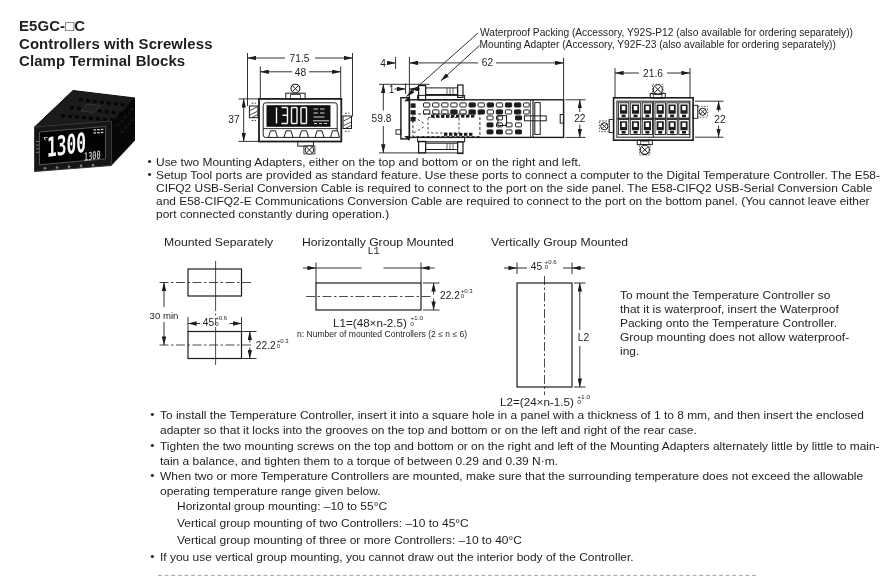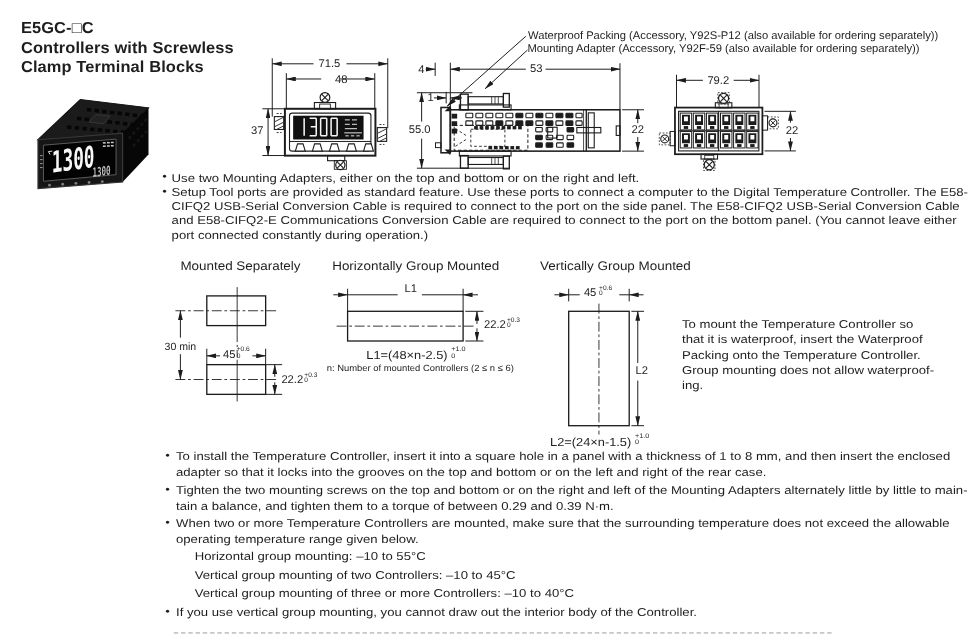--- a/index.html
+++ b/index.html
@@ -378,50 +378,50 @@
   </g>
 
   <path d="M158 575.4 H758" stroke="#9a9a9a" stroke-width="0.9" stroke-dasharray="4 2.6"></path>
 </svg>
 
 <div class="abs ttl" style="left:19px;top:19.4px;">E5GC-□C</div>
 <div class="abs ttl" style="left:19px;top:36.8px;">Controllers with Screwless</div>
 <div class="abs ttl" style="left:19px;top:54.1px;">Clamp Terminal Blocks</div>
 
 <div class="abs t10a" style="left:480px;top:27.7px;">Waterproof Packing (Accessory, Y92S-P12 (also available for ordering separately))</div>
-<div class="abs t10a" style="left:479.5px;top:40px;">Mounting Adapter (Accessory, Y92F-59 (also available for ordering separately))</div>
+<div class="abs t10a" style="left:479.5px;top:40px;">Mounting Adapter (Accessory, Y92F-23 (also available for ordering separately))</div>
 
 <div class="abs dim ctr" style="left:284px;top:53.6px;width:31px;">71.5</div>
-<div class="abs dim ctr" style="left:285px;top:67.6px;width:31px;text-align:right;">48</div>
+<div class="abs dim ctr" style="left:285px;top:67.6px;width:31px;">48</div>
 <div class="abs dim rgt" style="left:222px;top:114.8px;width:17.6px;">37</div>
 
 <div class="abs dim rgt" style="left:373px;top:59px;width:13px;">4</div>
-<div class="abs dim ctr" style="left:479px;top:58.2px;width:17px;">53</div>
+<div class="abs dim ctr" style="left:479px;top:58.2px;width:17px;">62</div>
 <div class="abs dim ctr" style="left:385px;top:85px;width:13px;">1</div>
-<div class="abs dim ctr" style="left:370px;top:114.1px;width:23px;">55.0</div>
+<div class="abs dim ctr" style="left:370px;top:114.1px;width:23px;">59.8</div>
 <div class="abs dim ctr wbg" style="left:570px;top:113.7px;width:17.6px;">22</div>
 
-<div class="abs dim ctr" style="left:641.5px;top:68.7px;width:23px;">79.2</div>
+<div class="abs dim ctr" style="left:641.5px;top:68.7px;width:23px;">21.6</div>
 <div class="abs dim ctr wbg" style="left:710px;top:114.7px;width:18px;">22</div>
 
 <div class="abs t10" style="left:155.5px;top:158.1px;"><span class="blt">•</span><span>Use two Mounting Adapters, either on the top and bottom or on the right and left.</span></div>
 <div class="abs t10" style="left:155.5px;top:171.2px;"><span class="blt">•</span><span>Setup Tool ports are provided as standard feature. Use these ports to connect a computer to the Digital Temperature Controller. The E58-</span></div>
 <div class="abs t10" style="left:155.5px;top:184.2px;">CIFQ2 USB-Serial Conversion Cable is required to connect to the port on the side panel. The E58-CIFQ2 USB-Serial Conversion Cable</div>
 <div class="abs t10" style="left:155.5px;top:197.3px;">and E58-CIFQ2-E Communications Conversion Cable are required to connect to the port on the bottom panel. (You cannot leave either</div>
 <div class="abs t10" style="left:155.5px;top:210.3px;">port connected constantly during operation.)</div>
 
 <div class="abs t11" style="left:163.5px;top:236.9px;">Mounted Separately</div>
 <div class="abs t11" style="left:301.5px;top:237.1px;">Horizontally Group Mounted</div>
 <div class="abs t11" style="left:490.5px;top:237.3px;">Vertically Group Mounted</div>
 
 <div class="abs dim ctr wbg" style="left:148px;top:310.9px;width:30px;font-size:9.6px;line-height:9.6px;">30 min</div>
 <div class="abs dim" style="left:202.8px;top:318.4px;"><span>45</span><span class="tol"><i>+0.6</i><i>0</i></span></div>
 <div class="abs dim" style="left:255.8px;top:340.8px;"><span>22.2</span><span class="tol"><i>+0.3</i><i>0</i></span></div>
 
-<div class="abs dim ctr wbg" style="left:364px;top:258px;width:17px;">L1</div>
+<div class="abs dim ctr wbg" style="left:364px;top:247px;width:17px;font-family:Liberation Mono, monospace;">L1</div>
 <div class="abs dim" style="left:440px;top:290.6px;"><span>22.2</span><span class="tol"><i>+0.3</i><i>0</i></span></div>
 <div class="abs sx11" style="left:333px;top:318.1px;font-size:10.6px;line-height:10.6px;"><span>L1=(48×n-2.5)</span><span class="tol" style="margin-left:3px;"><i>+1.0</i><i>0</i></span></div>
 <div class="abs t8" style="left:297px;top:330.9px;">n: Number of mounted Controllers (2 ≤ n ≤ 6)</div>
 
 <div class="abs dim" style="left:530.8px;top:261.8px;"><span>45</span><span class="tol" style="margin-left:2.5px;"><i>+0.6</i><i>0</i></span></div>
 <div class="abs dim ctr wbg" style="left:575px;top:333.1px;width:15px;">L2</div>
 <div class="abs sx11" style="left:500px;top:396.7px;font-size:10.6px;line-height:10.6px;"><span>L2=(24×n-1.5)</span><span class="tol" style="margin-left:3px;"><i>+1.0</i><i>0</i></span></div>
 
 <div class="abs t10" style="left:620px;top:291.3px;">To mount the Temperature Controller so</div>
 <div class="abs t10" style="left:620px;top:305.1px;">that it is waterproof, insert the Waterproof</div>

